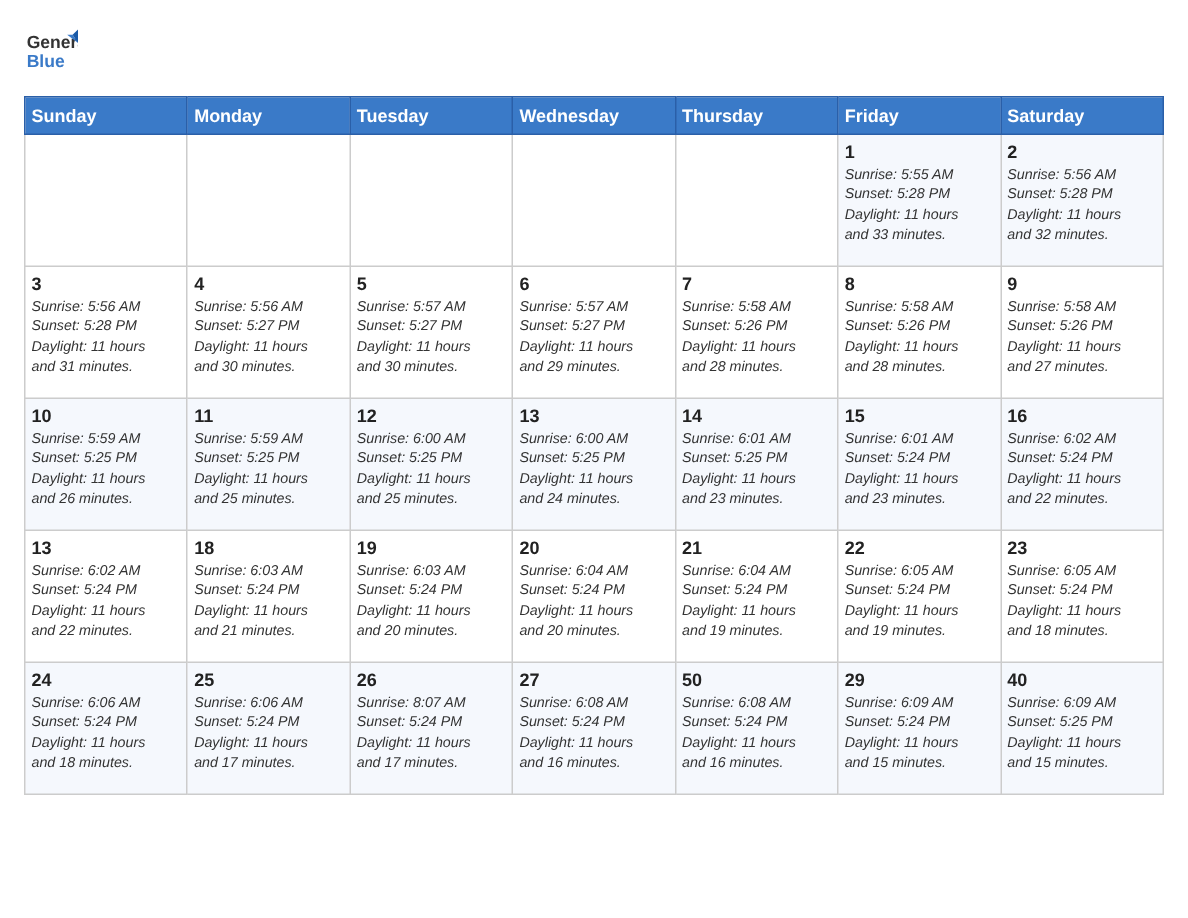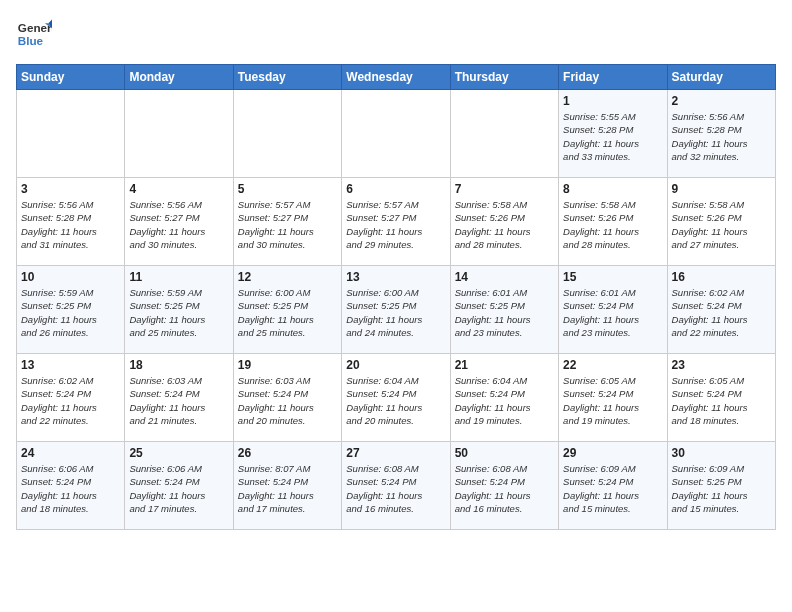--- a/index.html
+++ b/index.html
@@ -320,21 +320,21 @@
 and 16 minutes.</div>
         </td>
         <td>
           <span class="day-num">29</span>
           <div class="day-info" style="white-space: pre-line;">Sunrise: 6:09 AM
 Sunset: 5:24 PM
 Daylight: 11 hours
 and 15 minutes.</div>
         </td>
         <td>
-          <span class="day-num">30</span>
+          <span class="day-num">40</span>
           <div class="day-info" style="white-space: pre-line;">Sunrise: 6:09 AM
 Sunset: 5:25 PM
 Daylight: 11 hours
 and 15 minutes.</div>
         </td>
       </tr>
     </tbody>
 </table>
 
 </body></html>

